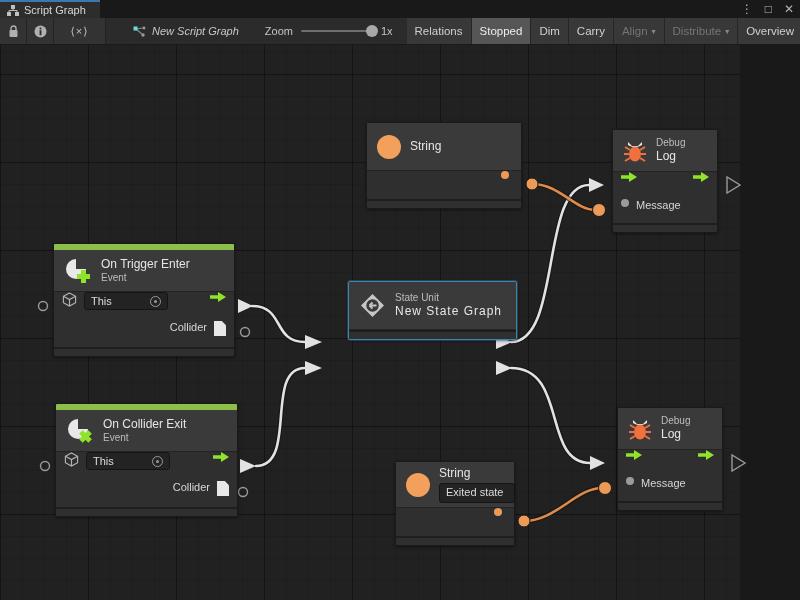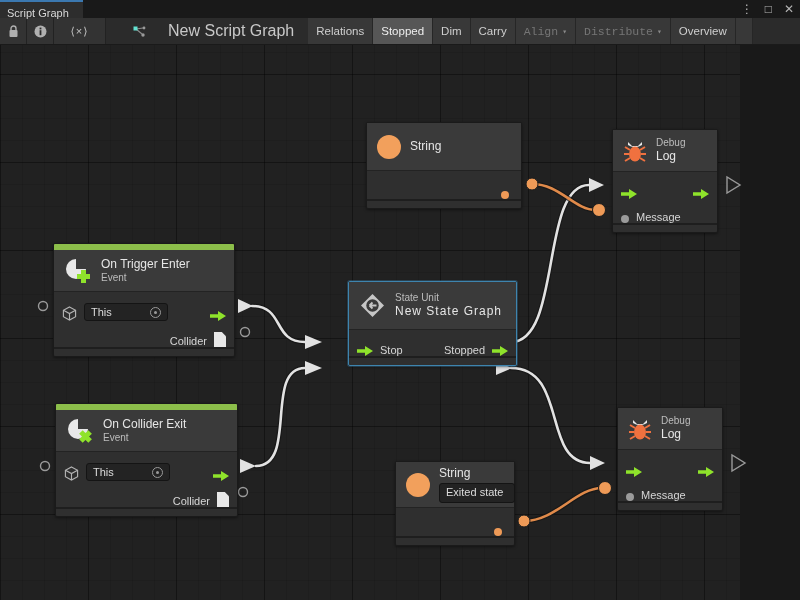--- a/index.html
+++ b/index.html
@@ -3,41 +3,41 @@
 <meta charset="utf-8">
 <style>
   * { margin:0; padding:0; box-sizing:border-box; }
   html,body { width:800px; height:600px; overflow:hidden; background:#191919;
     font-family:"Liberation Sans", sans-serif; }
   .app { position:relative; width:800px; height:600px; background:#191919; }
 
   
   .tabbar { position:relative; height:18px; background:#191919; display:flex; align-items:stretch; }
   .tab { display:flex; align-items:center; gap:5px; padding:0 14px 0 7px; background:#2d2d2d;
-    border-top:2px solid #3b78b0; color:#d8d8d8; font-size:11px;flex-direction:column; }
+    border-top:2px solid #3b78b0; color:#d8d8d8; font-size:11px; }
   .win-controls { position:absolute; right:6px; top:0; height:18px; display:flex; align-items:center; gap:12px;
     color:#b5b5b5; font-size:12px; }
   .win-controls span { cursor:default; line-height:18px; }
 
   
   .toolbar { height:27px; background:#2b2b2b; display:flex; align-items:stretch; overflow:hidden;
     border-bottom:1px solid #1a1a1a; white-space:nowrap; }
   .tb-btn { display:flex; align-items:center; justify-content:center; background:#333333;
     border-right:1px solid #222; color:#b8b8b8; font-size:11px; flex-shrink:0; }
   .tb-icon-btn { width:27px; }
   .tb-code-btn { width:52px; color:#c2c2c2; font-size:11px; letter-spacing:1px; }
-  .graph-name { display:flex; align-items:center; gap:22px; margin-left:26px; color:#c8c8c8; font-size:16px; flex-shrink:0;}
+  .graph-name { display:flex; align-items:center; gap:6px; margin-left:26px; color:#c8c8c8; font-size:11px; flex-shrink:0;font-style:italic;}
   .zoom-group { display:flex; align-items:center; gap:8px; margin-left:26px; color:#c4c4c4; font-size:11px; flex-shrink:0;}
   .zoom-track { position:relative; width:72px; height:2px; background:#6f6f6f; border-radius:1px; }
   .zoom-handle { position:absolute; right:-5px; top:-5px; width:12px; height:12px; border-radius:50%; background:#a9a9a9; }
   .tb-buttons { display:flex; align-items:stretch; margin-left:14px; }
   .tb-buttons .tbtn { display:flex; align-items:center; gap:4px; padding:11px 8px; background:#383838;
     color:#cfcfcf; font-size:11.5px; border-right:1px solid #262626; flex-shrink:0; }
   .tb-buttons .tbtn.active { background:#565656; color:#eeeeee; }
-  .tb-buttons .tbtn.disabled { color:#757575;font-family:Liberation Mono, monospace; }
+  .tb-buttons .tbtn.disabled { color:#757575; }
   .tbtn .dd { font-size:8px; color:#8a8a8a; }
 
   
   .canvas { position:relative; width:740px; height:555px; background-color:#212121;
     background-image:
       linear-gradient(to right, rgba(0,0,0,0.10) 1px, transparent 1px),
       linear-gradient(to bottom, rgba(0,0,0,0.10) 1px, transparent 1px),
       linear-gradient(to right, rgba(0,0,0,0.32) 1px, transparent 1px),
       linear-gradient(to bottom, rgba(0,0,0,0.32) 1px, transparent 1px);
     background-size:22px 22px, 22px 22px, 88px 88px, 88px 88px;
@@ -48,21 +48,21 @@
   .node { position:absolute; background:#2f2f2f; border:1px solid #1a1a1a; border-radius:2px;
     box-shadow:0 1px 3px rgba(0,0,0,0.45); color:#dedede; }
   .node.selected { border:1px solid #3e84ae; box-shadow:0 0 0 1px rgba(62,132,174,0.35), 0 1px 3px rgba(0,0,0,0.45);margin-left:24px; }
   .node-header { display:flex; align-items:center; gap:9px; background:#3a3a3a;
     border-bottom:1px solid #232323; padding:0 10px; }
   .node-titles { display:flex; flex-direction:column; justify-content:center; line-height:1.25; min-width:0;}
   .nt-big { font-size:12px; color:#e6e6e6; }
   .nt-small { font-size:10px; color:#bdbdbd; }
   .node-footer { height:9px; border-top:2px solid #1e1e1e; background:#2f2f2f; border-radius:0 0 2px 2px; }
   .event-bar { height:6px; background:#8cbe4a; border-radius:1px 1px 0 0; }
-  .row { display:flex; align-items:flex-end; padding:0 8px; gap:7px; }
+  .row { display:flex; align-items:flex-start; padding:0 8px; gap:7px; }
   .row .spacer { flex:1; }
   .plabel { font-size:11px; color:#d6d6d6; }
 
   .flow-arrow { width:16px; height:10px; background:#8fe32b; flex-shrink:0;
     clip-path:polygon(0 32%, 50% 32%, 50% 0, 100% 50%, 50% 100%, 50% 68%, 0 68%); }
   .dot { border-radius:50%; flex-shrink:0; }
   .dot-gray { width:8px; height:8px; background:#9b9b9b; }
   .dot-orange-sm { width:8px; height:8px; background:#ee9a57; }
 
   .field { display:flex; align-items:center; background:#232323; border:1px solid #141414;
@@ -122,20 +122,27 @@
     <div class="graph-name">
       <svg width="14" height="13" viewBox="0 0 14 13">
         <path d="M4 4 L10 9 M4 4 L11 3" stroke="#8a8a8a" stroke-width="1.2"></path>
         <rect x="1.5" y="1.5" width="4" height="4" fill="#63e2d1"></rect>
         <circle cx="11" cy="10" r="1.7" fill="#9a9a9a"></circle>
         <circle cx="12" cy="3" r="1.4" fill="#9a9a9a"></circle>
       </svg>
       <span>New Script Graph</span>
     </div>
 
+    <div class="zoom-group">
+      <span>Zoom</span>
+      <div class="zoom-track">
+        <div class="zoom-handle"></div>
+      </div>
+      <span>1x</span>
+    </div>
 
     <div class="tb-buttons">
       <div class="tbtn">
           <span>Relations</span>
         </div>
       <div class="tbtn active">
           <span>Stopped</span>
         </div>
       <div class="tbtn">
           <span>Dim</span>
@@ -307,27 +314,20 @@
         <svg width="27" height="27" viewBox="0 0 27 27">
           <polygon points="13.5,2 25,13.5 13.5,25 2,13.5" fill="#c6c6c6"></polygon>
           <circle cx="13.5" cy="13.5" r="6.2" fill="#3a3a3a"></circle>
           <path d="M17.5,13.5 H10.5 M10.5,13.5 l3,-3 M10.5,13.5 l3,3" stroke="#c6c6c6" stroke-width="1.8" fill="none"></path>
         </svg>
         <div class="node-titles">
           <span class="nt-small">State Unit</span>
           <span class="nt-big" style="letter-spacing:1px;">New State Graph</span>
         </div>
       </div>
-      <div class="row" style="height:26px;">
-        <div class="flow-arrow"></div>
-        <span class="plabel">Stop</span>
-        <div class="spacer"></div>
-        <span class="plabel">Stopped</span>
-        <div class="flow-arrow"></div>
-      </div>
       <div class="node-footer"></div>
     </div>
 
     <div class="node" style="left:55px; top:358px; width:183px;">
       <div class="event-bar"></div>
       <div class="node-header" style="height:42px;">
         <svg width="28" height="28" viewBox="0 0 28 28">
           <circle cx="12" cy="12" r="10" fill="#e8e8e8"></circle>
           <rect x="12" y="0" width="12" height="12" fill="#3a3a3a"></rect>
           <g transform="rotate(45 19.5 19.5)">

